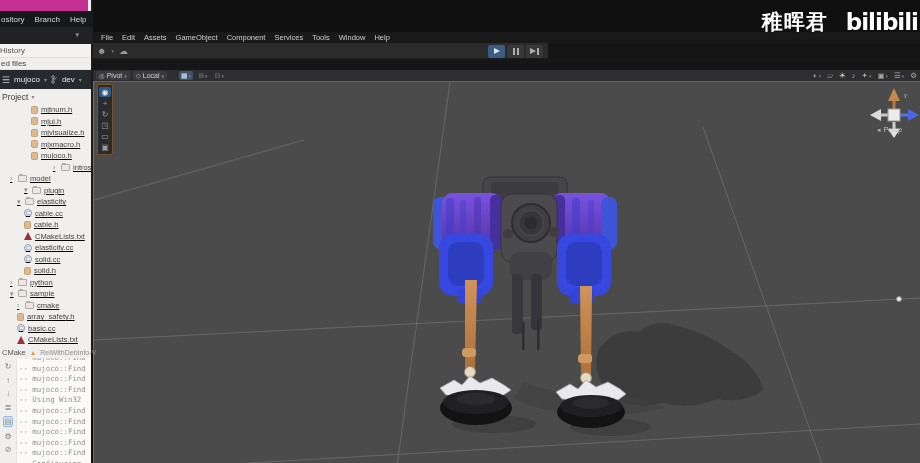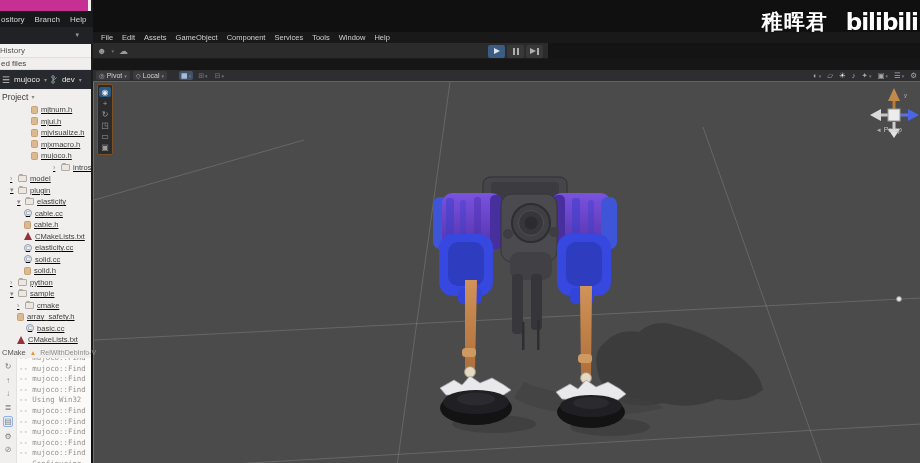--- a/index.html
+++ b/index.html
@@ -361,74 +361,74 @@
         <div class="tree-row" style="padding-left: 10px; margin-left: 43px;">
           <span class="chev">›</span>
           <span class="ic-folder"></span>
           <span>introspect</span>
         </div>
         <div class="tree-row" style="padding-left: 10px;">
           <span class="chev">›</span>
           <span class="ic-folder"></span>
           <span>model</span>
         </div>
+        <div class="tree-row" style="padding-left: 24px;">
+          <span class="chev">▾</span>
+          <span class="ic-folder"></span>
+          <span>plugin</span>
+        </div>
+        <div class="tree-row" style="padding-left: 17px;">
+          <span class="chev">▾</span>
+          <span class="ic-folder"></span>
+          <span>elasticity</span>
+        </div>
+        <div class="tree-row" style="padding-left: 24px;">
+          <span class="ic-cc">C</span>
+          <span>cable.cc</span>
+        </div>
+        <div class="tree-row" style="padding-left: 24px;">
+          <span class="ic-file"></span>
+          <span>cable.h</span>
+        </div>
+        <div class="tree-row" style="padding-left: 24px;">
+          <span class="ic-cmake"></span>
+          <span>CMakeLists.txt</span>
+        </div>
+        <div class="tree-row" style="padding-left: 24px;">
+          <span class="ic-cc">C</span>
+          <span>elasticity.cc</span>
+        </div>
+        <div class="tree-row" style="padding-left: 24px;">
+          <span class="ic-cc">C</span>
+          <span>solid.cc</span>
+        </div>
+        <div class="tree-row" style="padding-left: 24px;">
+          <span class="ic-file"></span>
+          <span>solid.h</span>
+        </div>
+        <div class="tree-row" style="padding-left: 10px;">
+          <span class="chev">›</span>
+          <span class="ic-folder"></span>
+          <span>python</span>
+        </div>
         <div class="tree-row" style="padding-left: 10px;">
           <span class="chev">▾</span>
           <span class="ic-folder"></span>
-          <span>plugin</span>
-        </div>
-        <div class="tree-row" style="padding-left: 17px;">
-          <span class="chev">▾</span>
-          <span class="ic-folder"></span>
-          <span>elasticity</span>
-        </div>
-        <div class="tree-row" style="padding-left: 24px;">
-          <span class="ic-cc">C</span>
-          <span>cable.cc</span>
-        </div>
-        <div class="tree-row" style="padding-left: 24px;">
-          <span class="ic-file"></span>
-          <span>cable.h</span>
-        </div>
-        <div class="tree-row" style="padding-left: 24px;">
-          <span class="ic-cmake"></span>
-          <span>CMakeLists.txt</span>
-        </div>
-        <div class="tree-row" style="padding-left: 24px;">
-          <span class="ic-cc">C</span>
-          <span>elasticity.cc</span>
-        </div>
-        <div class="tree-row" style="padding-left: 24px;">
-          <span class="ic-cc">C</span>
-          <span>solid.cc</span>
-        </div>
-        <div class="tree-row" style="padding-left: 24px;">
-          <span class="ic-file"></span>
-          <span>solid.h</span>
-        </div>
-        <div class="tree-row" style="padding-left: 10px;">
-          <span class="chev">›</span>
-          <span class="ic-folder"></span>
-          <span>python</span>
-        </div>
-        <div class="tree-row" style="padding-left: 10px;">
-          <span class="chev">▾</span>
-          <span class="ic-folder"></span>
           <span>sample</span>
         </div>
         <div class="tree-row" style="padding-left: 17px;">
           <span class="chev">›</span>
           <span class="ic-folder"></span>
           <span>cmake</span>
         </div>
         <div class="tree-row" style="padding-left: 17px;">
           <span class="ic-file"></span>
           <span>array_safety.h</span>
         </div>
-        <div class="tree-row" style="padding-left: 26px;">
+        <div class="tree-row" style="padding-left: 17px;">
           <span class="ic-cc">C</span>
           <span>basic.cc</span>
         </div>
         <div class="tree-row" style="padding-left: 17px;">
           <span class="ic-cmake"></span>
           <span>CMakeLists.txt</span>
         </div>
       </div>
     <div id="cmake-header" class="abs">
       <span>CMake</span>

